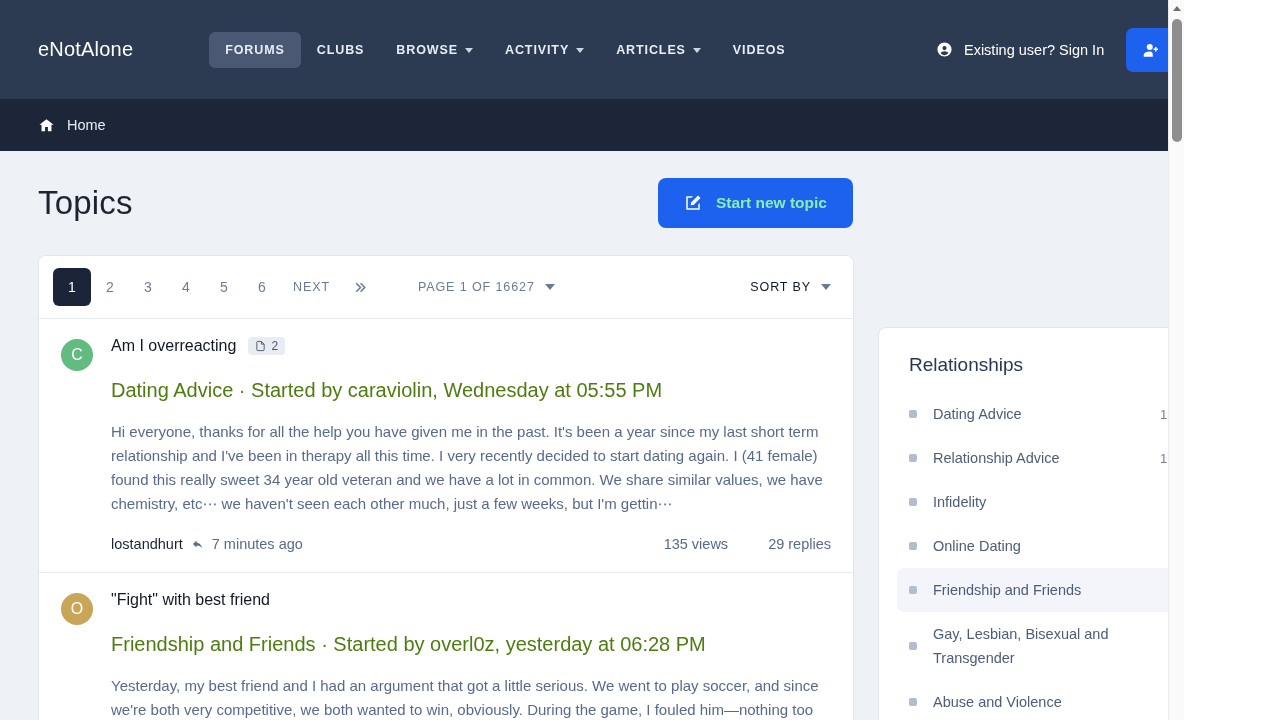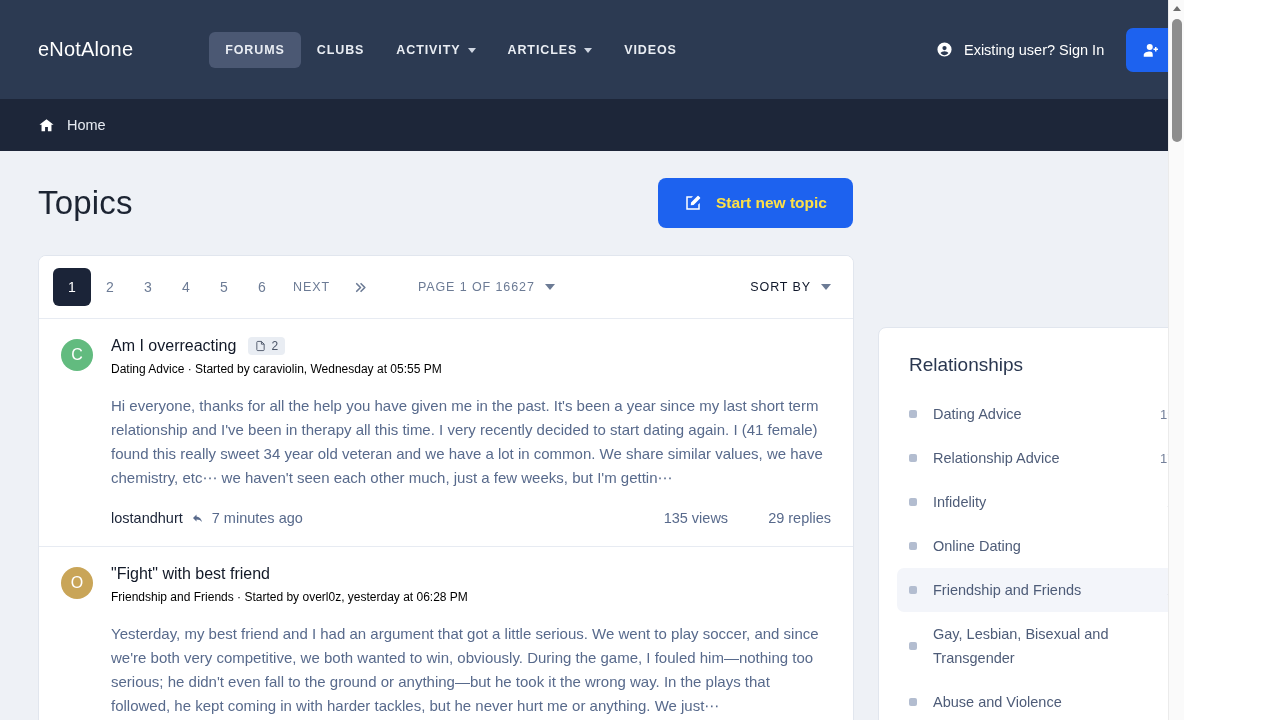--- a/index.html
+++ b/index.html
@@ -133,21 +133,21 @@
     padding-right: 1px;
   }
   .page-title {
     font-size: 33px;
     color: #1c2432;
     font-weight: normal;
     letter-spacing: .2px;
   }
   .start-btn {
     background: #1d62ef;
-    color: #fde047;
+    color: #86efac;
     font-size: 15.5px;
     font-weight: bold;
     border: none;
     border-radius: 8px;
     padding: 16px 26px;
     display: flex;
     align-items: center;
     gap: 14px;
     cursor: pointer;
     font-family: "Liberation Sans", sans-serif;
@@ -260,23 +260,23 @@
     border-radius: 4px;
     font-size: 12px;
     color: #4b5568;
     padding: 3px 7px;
     display: flex;
     align-items: center;
     gap: 5px;
     line-height: 1;
   }
   .t-meta {
-    margin-top: 7px;
-    font-size: 12px;
-    color: #000000;
+    margin-top: 24px;
+    font-size: 20px;
+    color: #4d7c0f;
     white-space: nowrap;
   }
   .t-snippet {
     margin-top: 18px;
     font-size: 15px;
     line-height: 24px;
     color: #586a8c;
     max-height: 96px;
     overflow: hidden;
   }
@@ -381,20 +381,24 @@
 
   <div class="navbar">
     <div class="brand">eNotAlone</div>
 
     <div class="nav-links">
       <div class="nav-item active">
         <span>FORUMS</span>
       </div>
       <div class="nav-item">
         <span>CLUBS</span>
+      </div>
+      <div class="nav-item">
+        <span>BROWSE</span>
+        <span class="caret"></span>
       </div>
       <div class="nav-item">
         <span>ACTIVITY</span>
         <span class="caret"></span>
       </div>
       <div class="nav-item">
         <span>ARTICLES</span>
         <span class="caret"></span>
       </div>
       <div class="nav-item">

